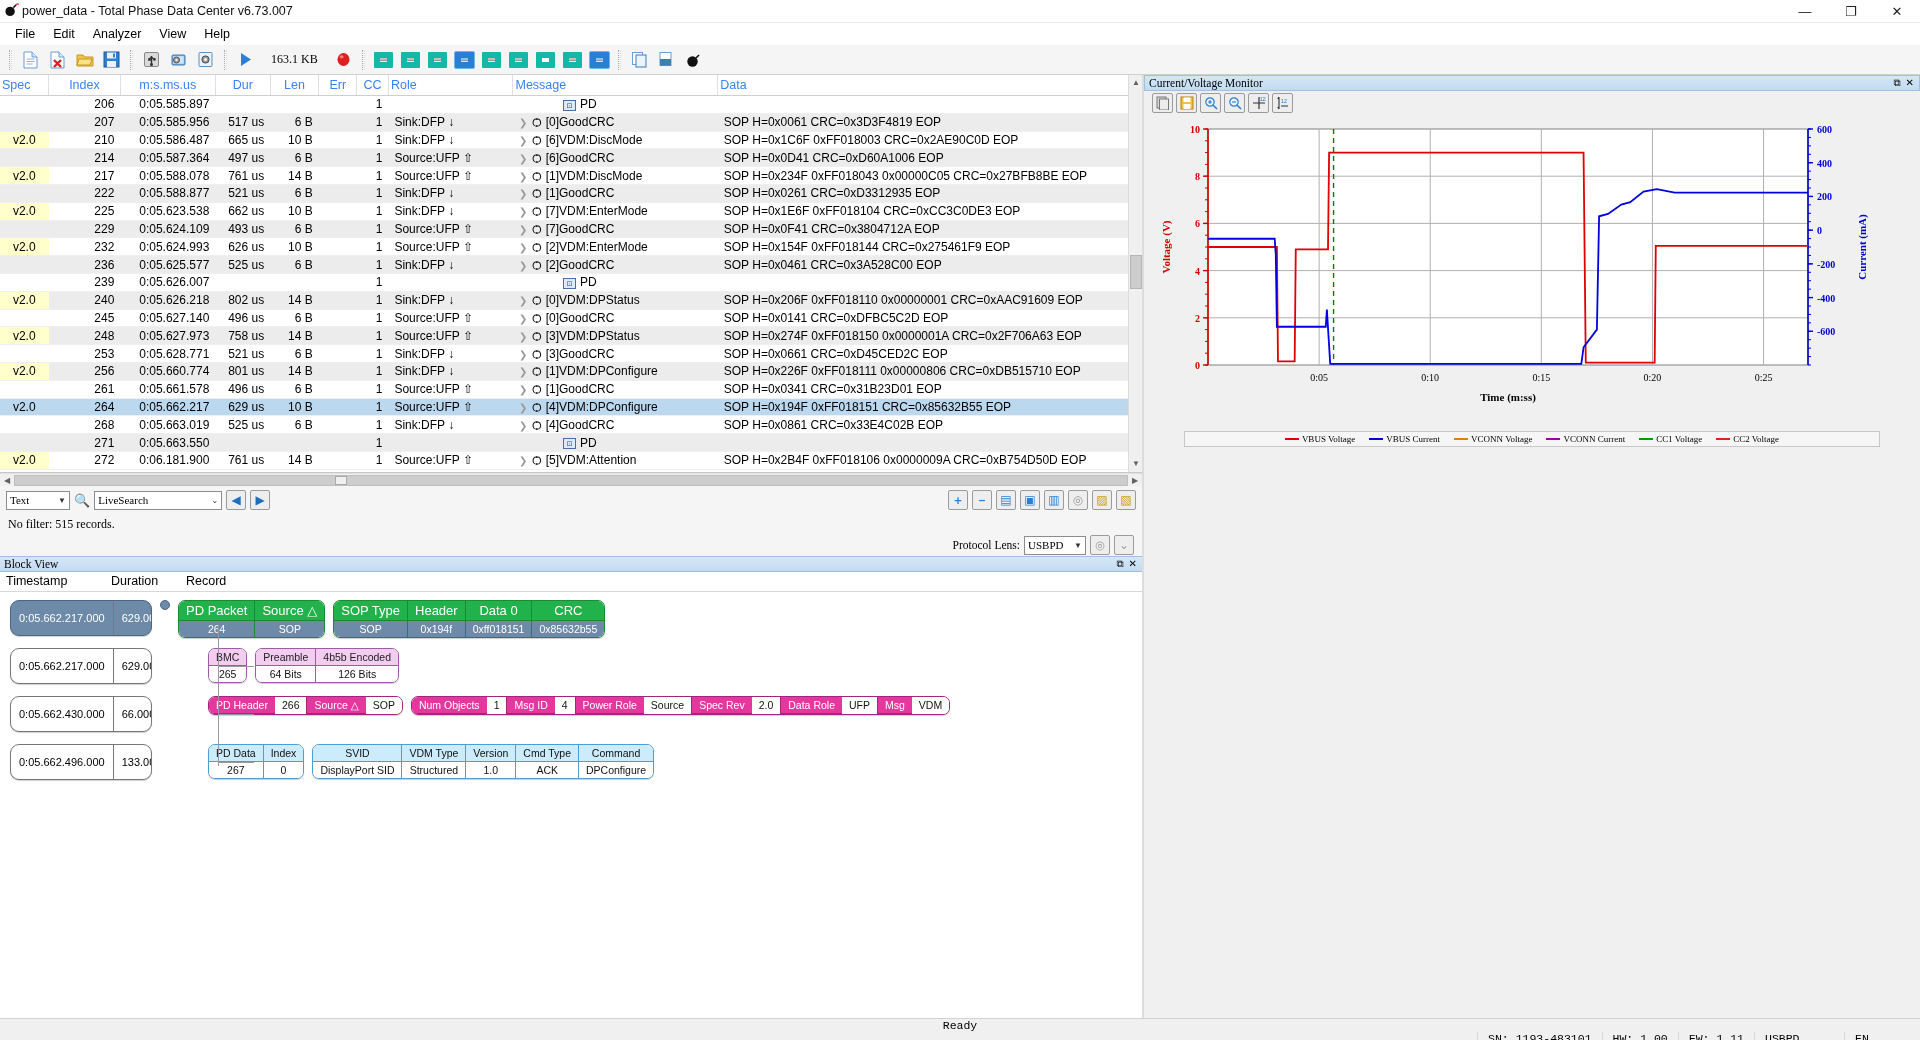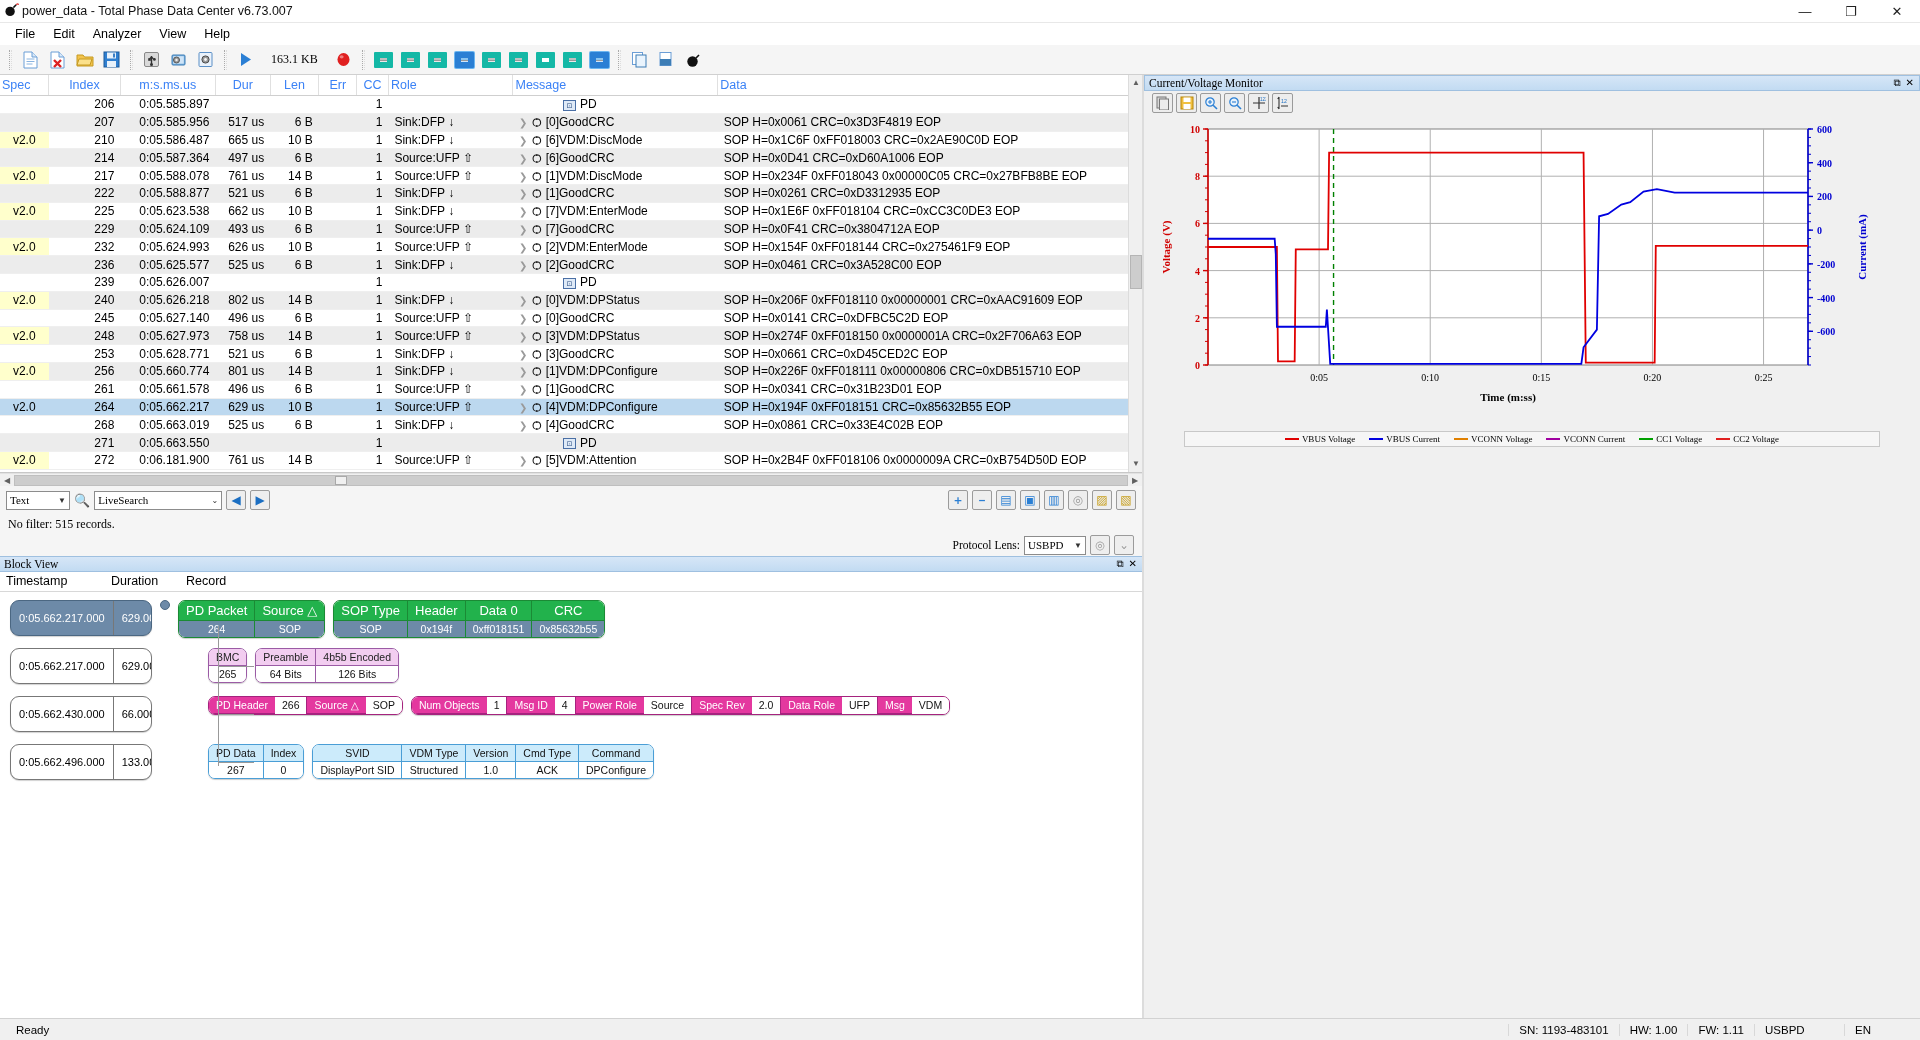--- a/index.html
+++ b/index.html
@@ -153,21 +153,22 @@
   .cvm-btn { width:21px; height:20px; border:1px solid #9b9b9b; background:#ededed; display:flex; align-items:center; justify-content:center; border-radius:2px; font-size:10px;}
   #chartbox { margin:2px 10px 0 4px; background:#f0f0f0; position:relative; height:310px;}
   #legend { display:flex; justify-content:center; gap:14px; font-size:9px; margin-top:4px; border:1px solid #c8c8c8; background:#f6f6f6; padding:2px 6px; margin-left:40px; margin-right:40px; font-family:"Liberation Serif", serif;}
   .lg { display:flex; align-items:center; gap:3px;}
   .lg .ln { width:14px; height:2px; display:inline-block;}
   
   #statusbar {
     position:absolute; bottom:0; left:0; width:1920px; height:22px;
     background:#f0f0f0; border-top:1px solid #d2d2d2;
     display:flex; align-items:center; font-size:11.5px; padding:0 6px;
-    font-family:Liberation Sans, sans-serif;
+    font-family:Liberation Mono, monospace;
+    flex-direction:column;
   }
   #statusbar .seg { padding:0 10px; }
   #statusbar .right { margin-left:auto; display:flex; }
   #statusbar .right .seg { border-left:1px solid #d8d8d8; }
 </style>
 </head>
 <body>
 
 <div id="titlebar">
   <div class="app-icon">

